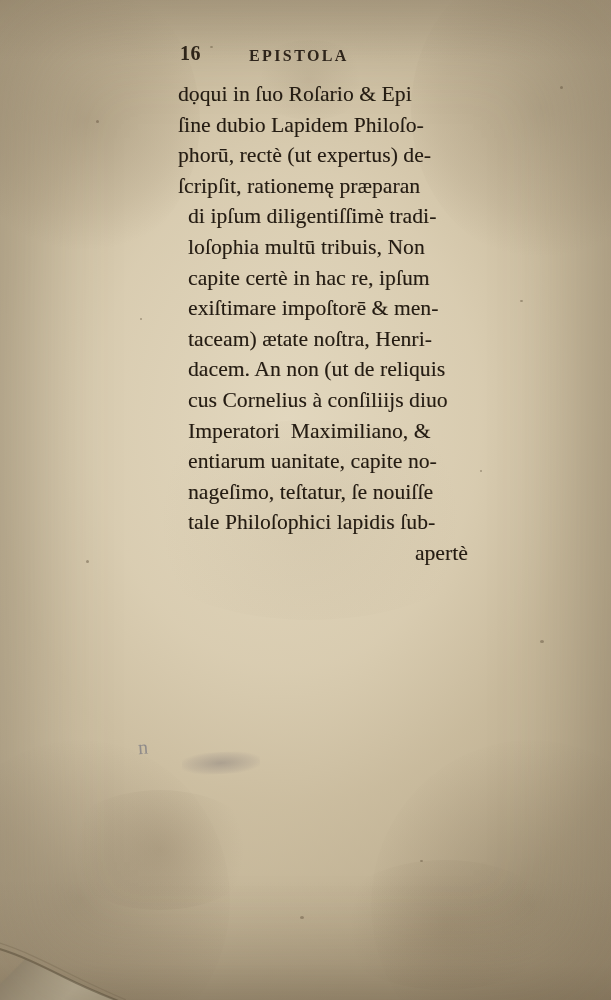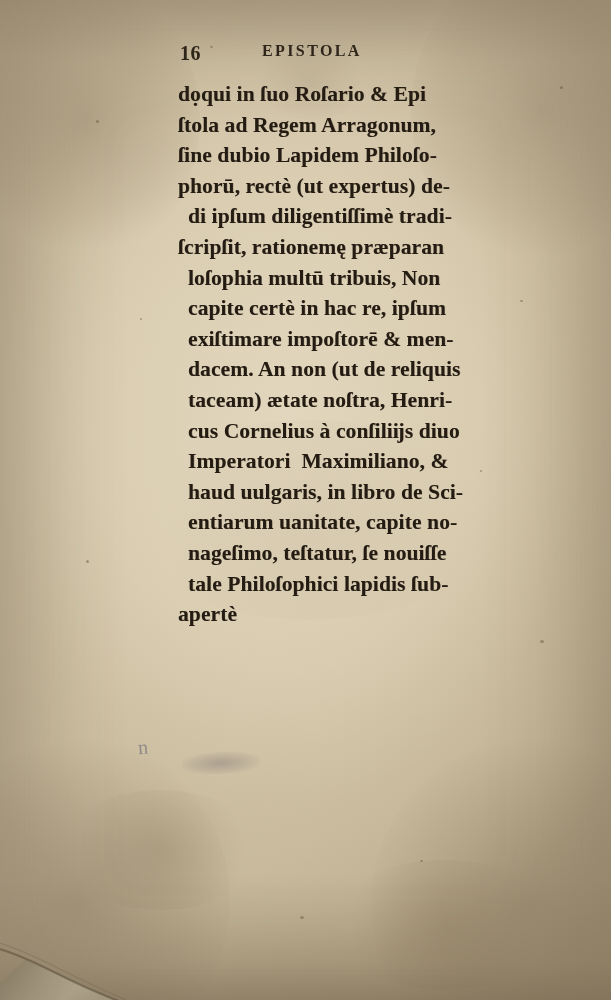--- a/index.html
+++ b/index.html
@@ -94,22 +94,22 @@
   
   #textblock {
     position: absolute;
     left: 178px;
     top: 42px;
     width: 290px;
   }
 
   .headline {
     display: flex;
-    align-items: flex-start;
-    gap: 37px;
+    align-items: flex-end;
+    gap: 24px;
     margin-bottom: 14px;
     padding-left: 2px;
   }
   .folio {
     font-family: "Liberation Serif", serif;
     font-weight: bold;
     font-size: 20px;
     color: #2b2218;
     letter-spacing: 0.5px;
   }
@@ -123,24 +123,24 @@
   }
 
   .body-line {
     font-family: "Liberation Serif", serif;
     font-size: 21.5px;
     line-height: 30.6px;
     color: #241c13;
     white-space: pre;
     letter-spacing: 0.1px;
     text-shadow: 0.4px 0.3px 0 rgba(60,45,30,0.38);
-    font-weight: 700;
+    font-weight: 400;
   }
   .body-line.indent { padding-left: 10px; }
-  .body-line.right { }
+  .body-line.right { text-align: right; }
 
   
   .pencil {
     position: absolute;
     left: 138px;
     top: 736px;
     font-family: "Liberation Serif", serif;
     font-size: 20px;
     color: rgba(92,96,118,0.55);
     transform: rotate(-4deg);
@@ -192,33 +192,31 @@
   <div class="bottom-shade"></div>
 
   <div id="textblock">
 
     <div class="headline">
       <span class="folio">16</span>
       <span class="running-head">EPISTOLA</span>
     </div>
 
     <div class="body-line">dọqui in ſuo Roſario &amp; Epi</div>
-    <div class="body-line">ſtola ad Regem Arragonum,</div>
     <div class="body-line">ſine dubio Lapidem Philoſo-</div>
     <div class="body-line">phorū, rectè (ut expertus) de-</div>
+    <div class="body-line">ſcripſit, rationemę præparan</div>
     <div class="body-line indent">di ipſum diligentiſſimè tradi-</div>
-    <div class="body-line">ſcripſit, rationemę præparan</div>
     <div class="body-line indent">loſophia multū tribuis, Non</div>
     <div class="body-line indent">capite certè in hac re, ipſum</div>
     <div class="body-line indent">exiſtimare impoſtorē &amp; men-</div>
+    <div class="body-line indent">taceam) ætate noſtra, Henri-</div>
     <div class="body-line indent">dacem. An non (ut de reliquis</div>
-    <div class="body-line indent">taceam) ætate noſtra, Henri-</div>
     <div class="body-line indent">cus Cornelius à conſiliĳs diuo</div>
     <div class="body-line indent">Imperatori  Maximiliano, &amp;</div>
-    <div class="body-line indent">haud uulgaris, in libro de Sci-</div>
     <div class="body-line indent">entiarum uanitate, capite no-</div>
     <div class="body-line indent">nageſimo, teſtatur, ſe nouiſſe</div>
     <div class="body-line indent">tale Philoſophici lapidis ſub-</div>
     <div class="body-line right">apertè</div>
 
   </div>
 
   <div class="pencil">n</div>
   <div class="smudge"></div>
 

